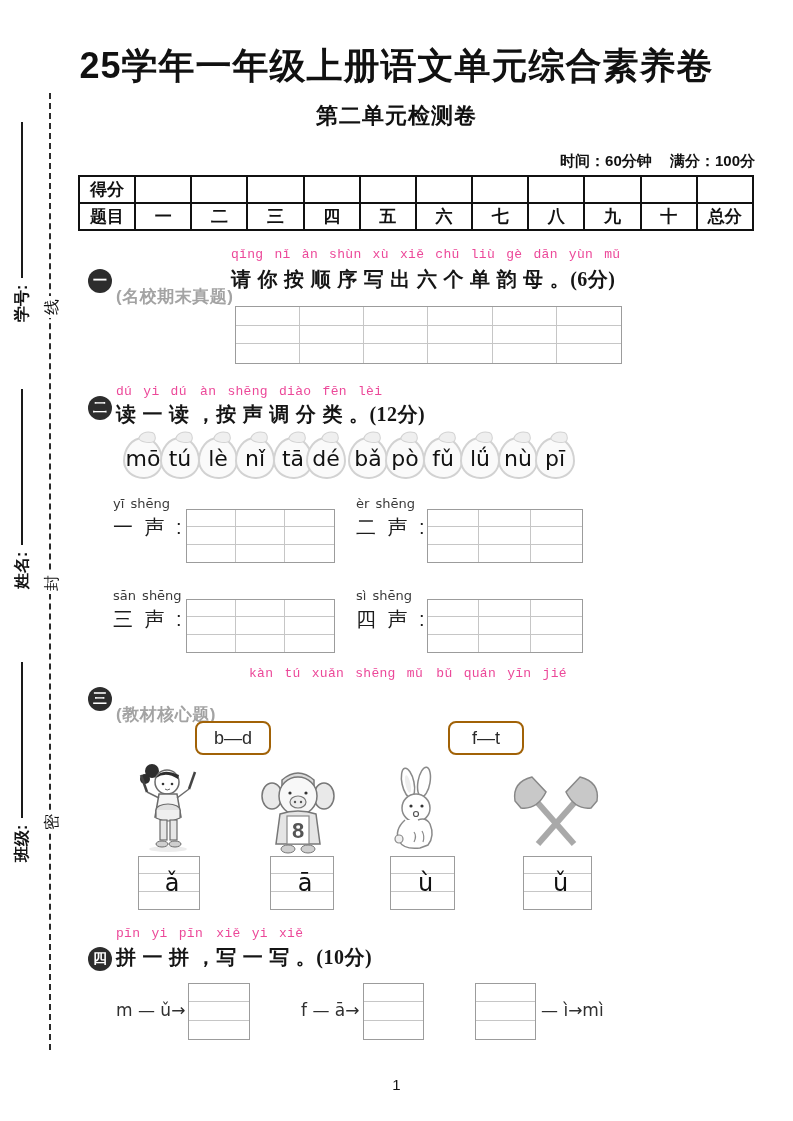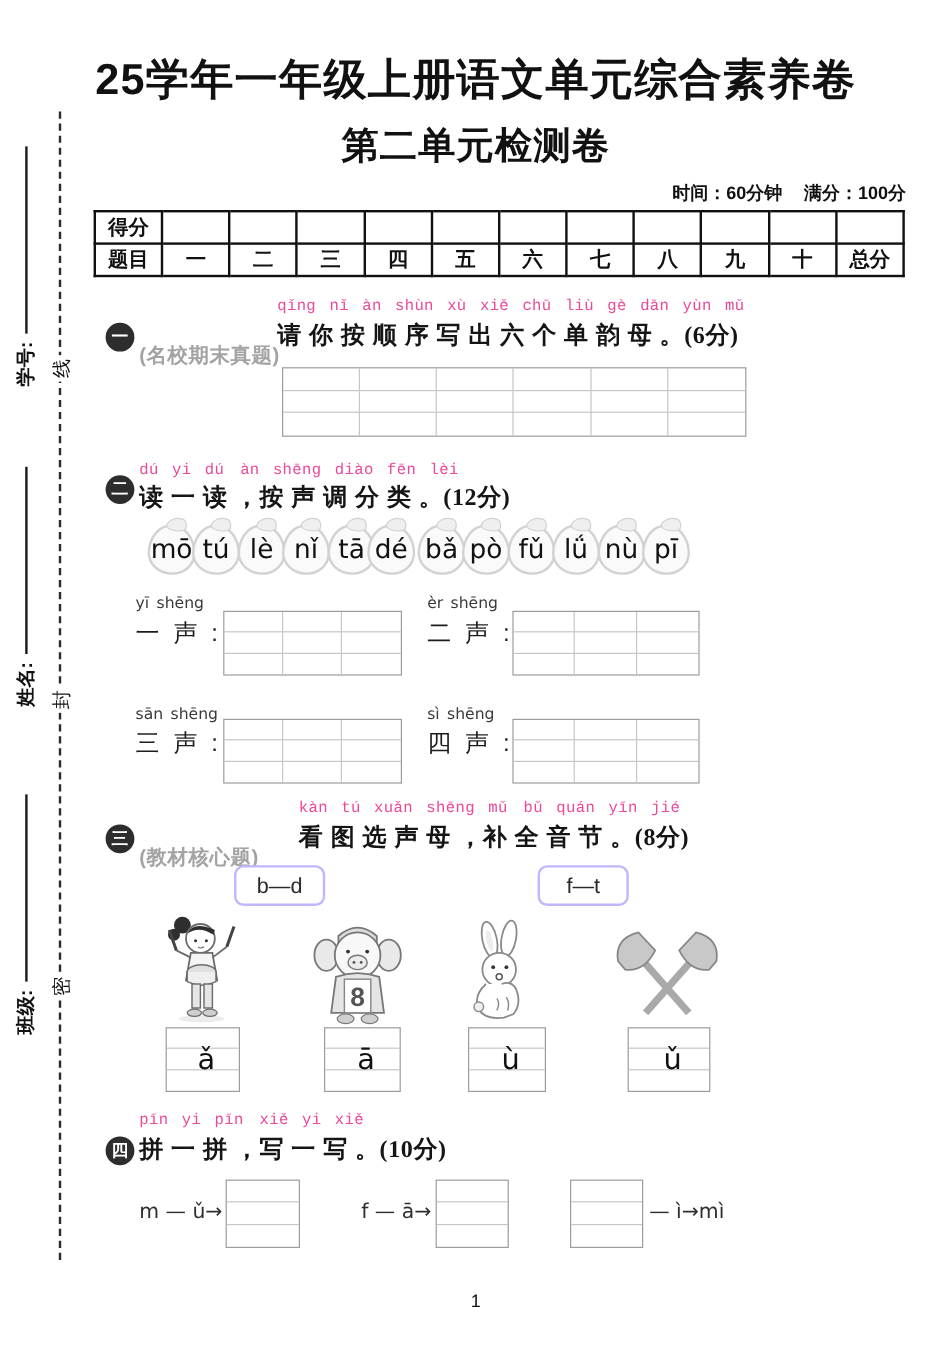--- a/index.html
+++ b/index.html
@@ -10,21 +10,21 @@
   .seal-char{position:absolute;left:52px;transform:translate(-50%,-50%) rotate(-90deg);
              background:#fff;font-size:16px;color:#111;padding:1px 3px;}
   .side-field{position:absolute;left:-78px;width:200px;height:22px;transform:rotate(-90deg);
               display:flex;align-items:center;}
   .side-label{font-size:16px;font-weight:700;color:#111;white-space:nowrap;}
   .side-line{flex:1;height:2px;background:#1a1a1a;margin-left:7px;}
   
   .title{position:absolute;left:40px;width:713px;top:42px;text-align:center;
          font-size:36px;font-weight:700;letter-spacing:1px;}
   .subtitle{position:absolute;left:40px;width:713px;top:101px;text-align:center;
-            font-size:31px;font-weight:700;letter-spacing:1px;}
+            font-size:22px;font-weight:700;letter-spacing:1px;}
   .meta{position:absolute;right:38px;top:152px;font-size:15px;font-weight:700;}
   .meta span{margin-left:14px;}
   
   .score-table{position:absolute;left:78px;top:175px;width:676px;border-collapse:collapse;table-layout:fixed;}
   .score-table td{border:2px solid #111;height:25px;text-align:center;font-size:17px;font-weight:700;padding:0;}
   .score-table .c0{width:58px;}
   .score-table .cl{width:58px;}
   
   .qnum{position:absolute;width:24px;height:24px;border-radius:50%;background:#2d2d2d;color:#fff;
         font-size:14px;font-weight:700;display:flex;align-items:center;justify-content:center;}
@@ -49,21 +49,21 @@
   .peach{position:absolute;top:437px;width:36px;height:38px;display:flex;align-items:center;justify-content:center;
          font-size:22px;color:#111;background:#fafafa;border:2px solid #d2d2d2;
          border-radius:50% 50% 48% 52% / 58% 58% 44% 44%;font-family:"DejaVu Sans",sans-serif;}
   .peach::before{content:"";position:absolute;top:-8px;right:5px;width:15px;height:10px;background:#efefef;
          border:1.5px solid #d2d2d2;border-radius:70% 30% 65% 35%/75% 60% 40% 25%;transform:rotate(15deg);}
   
   .tone-label{position:absolute;width:90px;}
   .tone-label .py2{display:block;font-size:13px;color:#3a3a3a;font-family:"DejaVu Sans",sans-serif;word-spacing:2px;}
   .tone-label .hz{display:block;font-size:20px;color:#1c1c1c;letter-spacing:3px;margin-top:3px;}
   
-  .choice{position:absolute;top:721px;width:72px;height:30px;border:2px solid #c4b5fd;border-radius:8px;
+  .choice{position:absolute;top:721px;width:72px;height:30px;border:2px solid #a16207;border-radius:8px;
           display:flex;align-items:center;justify-content:center;font-size:18px;color:#2a2a2a;background:#fff;}
   .pic{position:absolute;}
   .ans{position:absolute;inset:0;display:flex;align-items:center;justify-content:center;
        font-size:24px;font-weight:400;color:#111;font-family:"DejaVu Sans",sans-serif;padding-left:6px;}
   
   .pline{position:absolute;font-size:17px;color:#2f2f2f;white-space:nowrap;font-family:"DejaVu Sans",sans-serif;}
   
   .pageno{position:absolute;left:0;right:0;top:1076px;text-align:center;font-size:15px;color:#111;}
   svg{display:block;}
 </style>
@@ -236,23 +236,20 @@
       <i></i>
       <i></i>
       <i></i>
       <i></i>
       <i></i>
     </div>
 
   <div class="qnum" style="left:88px;top:687px">三</div>
   <span class="tag" style="left:116px;top:689px">(教材核心题)</span>
   <span class="pinyin" style="left:249px;top:664px">kàn tú xuǎn shēng mǔ　bǔ quán yīn jié</span>
-  <div class="qline" style="left:249px;top:684px">
-    <span>看 图 选 声 母 ，补 全 音 节 。</span><span class="score">(8分)</span>
-  </div>
   <div class="choice" style="left:195px">b—d</div>
   <div class="choice" style="left:448px">f—t</div>
 
   <div class="pic" style="left:132px;top:760px">
     <svg width="72" height="94" viewBox="0 0 72 94">
       <ellipse cx="36" cy="89" rx="19" ry="3" fill="#ececec"></ellipse>
       <circle cx="20" cy="11" r="7" fill="#2e2e2e"></circle>
       <circle cx="13" cy="19" r="5" fill="#2e2e2e"></circle>
       <circle cx="35" cy="22" r="12" fill="#fff" stroke="#6b6b6b" stroke-width="1.5"></circle>
       <path d="M24 18 Q29 7 47 15 L46 19 Q34 11 24 18 Z" fill="#2e2e2e"></path>

